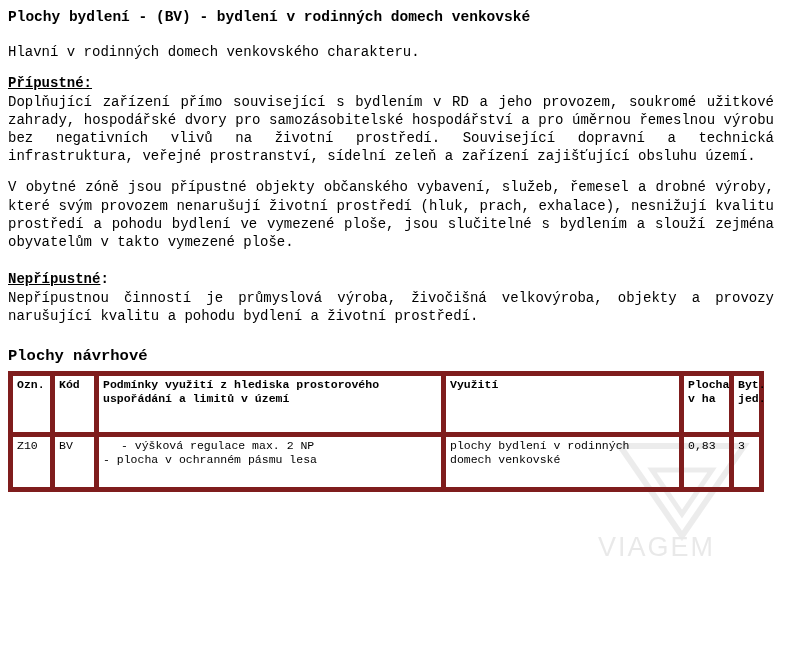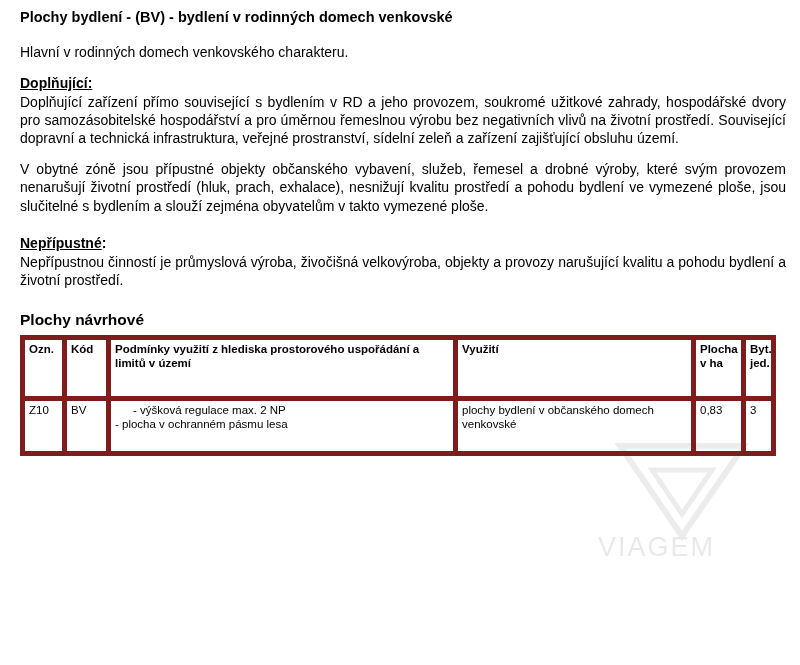--- a/index.html
+++ b/index.html
@@ -38,23 +38,24 @@
     left: 6px;
     top: 92px;
     font-size: 27px;
     letter-spacing: 2px;
     color: #d8d8d8;
     font-family: "Liberation Sans", sans-serif;
   }
 
   .content {
     position: absolute;
-    left: 20px;
+    left: 8px;
     top: 9px;
     width: 766px;
+    font-family: Liberation Mono, monospace;
   }
 
   h1.doc-title {
     font-size: 14.5px;
     font-weight: bold;
     margin: 0 0 17px 0;
     line-height: 1.2;
   }
 
   .sec-head {
@@ -129,21 +130,21 @@
     </svg>
     <div class="wm-text">VIAGEM</div>
   </div>
 
   <div class="content">
 
     <h1 class="doc-title">Plochy bydlení - (BV) - bydlení v rodinných domech venkovské</h1>
 
     <p class="body simple">Hlavní v rodinných domech venkovského charakteru.</p>
 
-    <div class="sec-head">Doplňující:</div>
+    <div class="sec-head">Přípustné:</div>
     <p class="body">Doplňující zařízení přímo související s bydlením v RD a jeho provozem, soukromé užitkové zahrady, hospodářské dvory pro samozásobitelské hospodářství a pro úměrnou řemeslnou výrobu bez negativních vlivů na životní prostředí. Související dopravní a technická infrastruktura, veřejné prostranství, sídelní zeleň a zařízení zajišťující obsluhu území.</p>
     <p class="body">V obytné zóně jsou přípustné objekty občanského vybavení,  služeb, řemesel a drobné výroby, které svým provozem nenarušují životní prostředí (hluk, prach, exhalace),  nesnižují kvalitu prostředí a pohodu bydlení ve vymezené ploše, jsou slučitelné s bydlením a slouží zejména obyvatelům v takto vymezené ploše.</p>
 
     <div class="sec-head mixed"><u>Nepřípustné</u><span>:</span></div>
     <p class="body">Nepřípustnou činností je průmyslová výroba, živočišná velkovýroba, objekty a provozy narušující kvalitu a pohodu bydlení a životní prostředí.</p>
 
     <div class="gap-sm"></div>
 
     <h2 class="tbl-title">Plochy návrhové</h2>
 
@@ -169,21 +170,21 @@
       <tbody>
         <tr>
           <td class="center">Z10</td>
           <td class="center">BV</td>
           <td class="mid">
             <ul class="row-list">
               <li class="indent-dash">-   výšková regulace max. 2 NP</li>
               <li>- plocha v ochranném pásmu lesa</li>
             </ul>
           </td>
-          <td>plochy bydlení v občanského domech venkovské</td>
+          <td>plochy bydlení v rodinných domech venkovské</td>
           <td class="center">0,83</td>
           <td class="center">3</td>
         </tr>
       </tbody>
     </table>
 
   </div>
 </div>
 
 </body></html>

